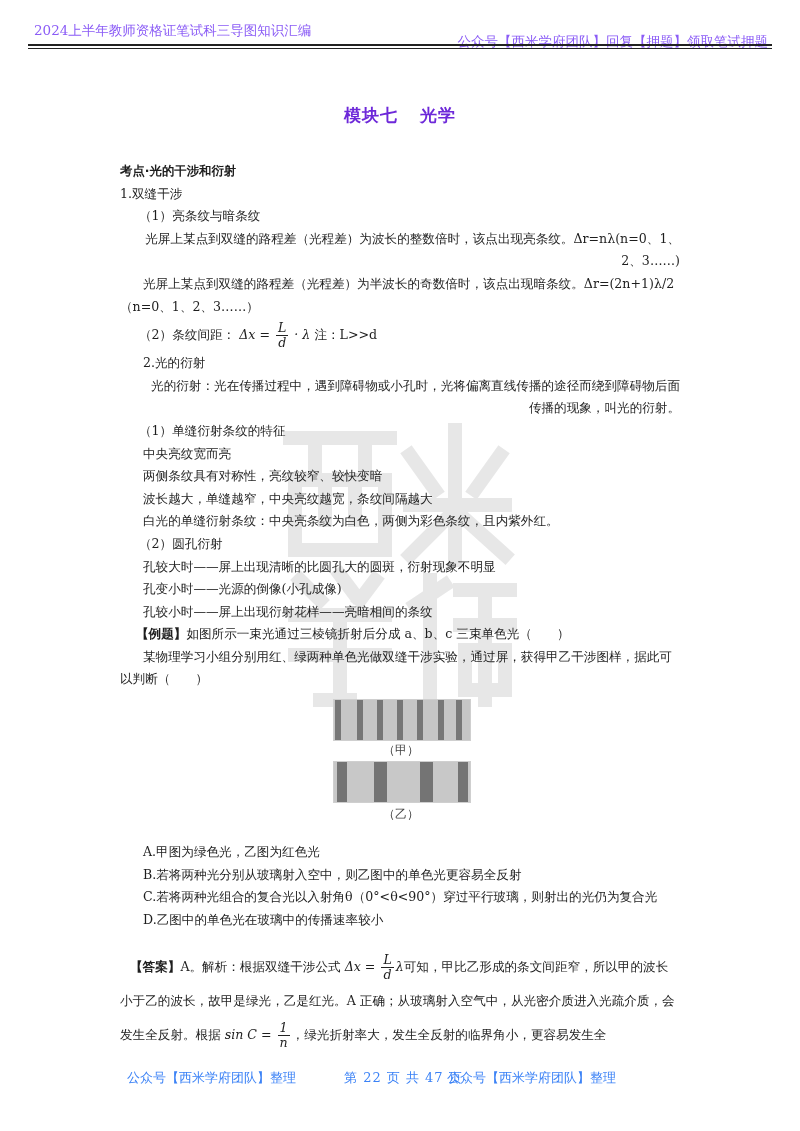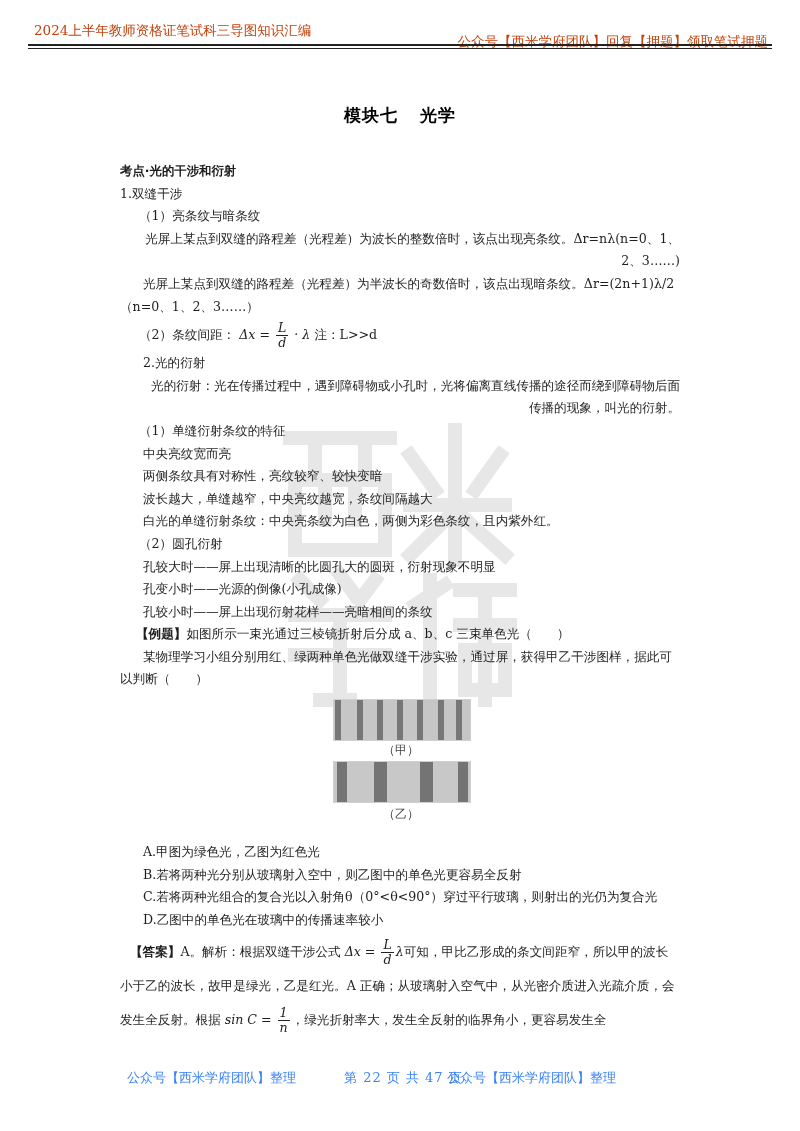--- a/index.html
+++ b/index.html
@@ -3,36 +3,36 @@
 <meta charset="utf-8">
 <style>
   html, body { margin: 0; padding: 0; background: #ffffff; }
   body {
     width: 800px; height: 1131px; position: relative; overflow: hidden;
     font-family: "DejaVu Serif", "Liberation Serif", serif;
     color: #1e1e1e;
   }
   .header {
     position: absolute; left: 28px; right: 28px; top: 22px; height: 20px;
-    font-size: 13.5px; color: #c2410c;
+    font-size: 13.5px; color: #8b5cf6;
   }
   .header .left { position: absolute; left: 6px; top: 0; }
   .header .right { position: absolute; right: 4px; top: 11px; }
   .rule-thick { position: absolute; left: 28px; right: 28px; top: 44px; height: 2px; background: #222; }
   .rule-thin { position: absolute; left: 28px; right: 28px; top: 48px; height: 1px; background: #222; }
 
   .watermark {
     position: absolute; left: 280px; top: 420px; width: 240px; height: 290px;
     pointer-events: none; opacity: 0.09;
   }
 
   .title {
     position: absolute; left: 0; right: 0; top: 104px; text-align: center;
     font-family: "DejaVu Sans", "Liberation Sans", sans-serif;
-    font-size: 17px; font-weight: bold; letter-spacing: 1px; color: #000000;
+    font-size: 17px; font-weight: bold; letter-spacing: 1px; color: #6d28d9;
   }
   .title .sp { display: inline-block; width: 22px; }
 
   .content {
     position: absolute; left: 120px; width: 560px; top: 160px;
     font-size: 12.6px; line-height: 22.6px;
   }
   .content p { margin: 0; }
   .ind { text-indent: 23px; }
   .ind2 { padding-left: 19px; }
@@ -149,21 +149,21 @@
       </g>
     </svg>
     <span class="fig-label fig-label-b">（乙）</span>
   </div>
 
   <p class="ind">A.甲图为绿色光，乙图为红色光</p>
   <p class="ind">B.若将两种光分别从玻璃射入空中，则乙图中的单色光更容易全反射</p>
   <p class="ind" style="margin-left:-24px;padding-left:24px;">C.若将两种光组合的复合光以入射角θ（0°&lt;θ&lt;90°）穿过平行玻璃，则射出的光仍为复合光</p>
   <p class="ind">D.乙图中的单色光在玻璃中的传播速率较小</p>
 
-  <p style="margin-top:4px;line-height:34px;margin-left:-24px;padding-left:24px;text-indent:10px;">
+  <p style="margin-top:19px;line-height:34px;margin-left:-24px;padding-left:24px;text-indent:10px;">
     <b>【答案】</b><span>A。解析：根据双缝干涉公式</span>
     <i>Δx =</i>
     <span class="frac" style="text-indent:0"><span class="num">L</span><span class="den">d</span></span><i>λ</i><span>可知，甲比乙形成的条文间距窄，所以甲的波长小于乙的波长，故甲是绿光，乙是红光。A 正确；从玻璃射入空气中，从光密介质进入光疏介质，会发生全反射。根据</span>
     <i>sin C =</i>
     <span class="frac" style="text-indent:0"><span class="num">1</span><span class="den">n</span></span><span>，绿光折射率大，发生全反射的临界角小，更容易发生全</span>
   </p>
 </div>
 
 <div class="footer">
   <span class="f-left">公众号【西米学府团队】整理</span>

